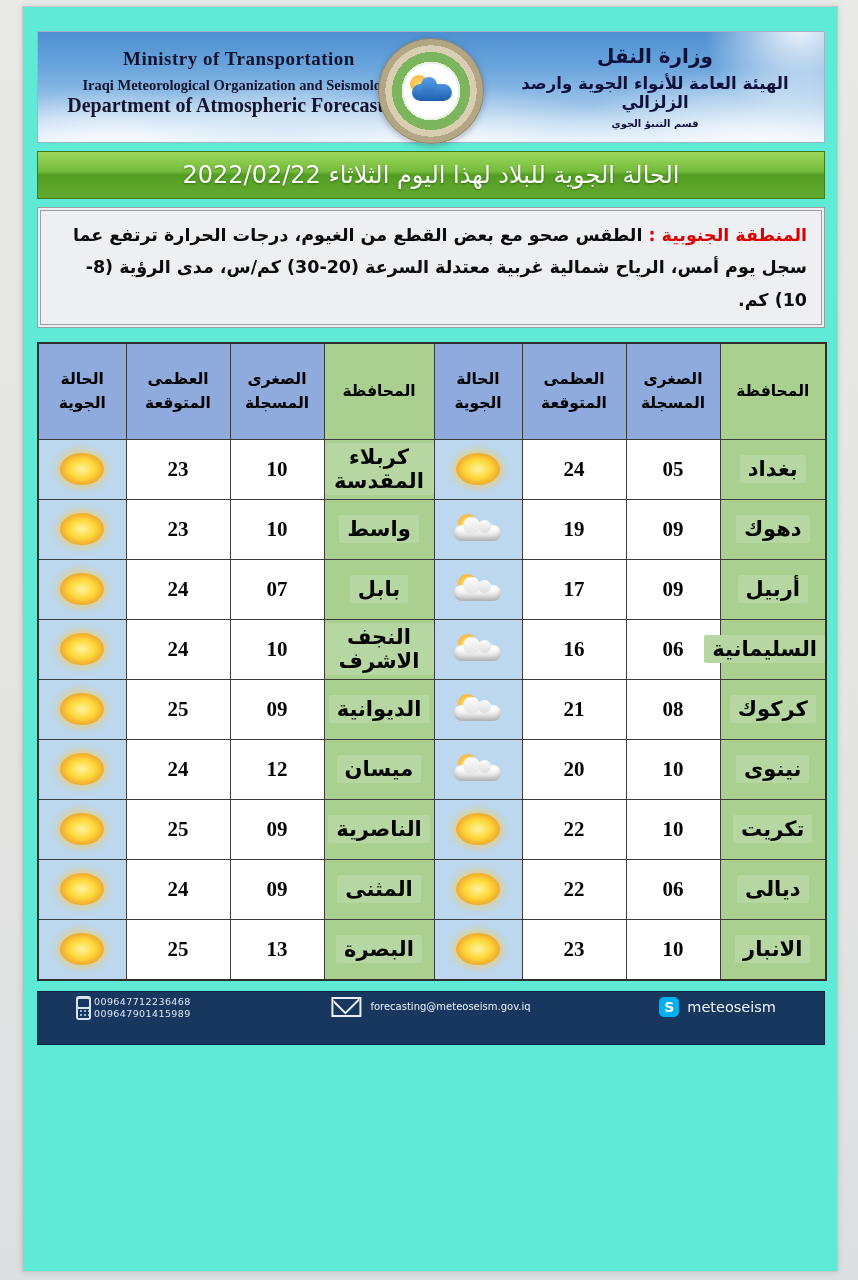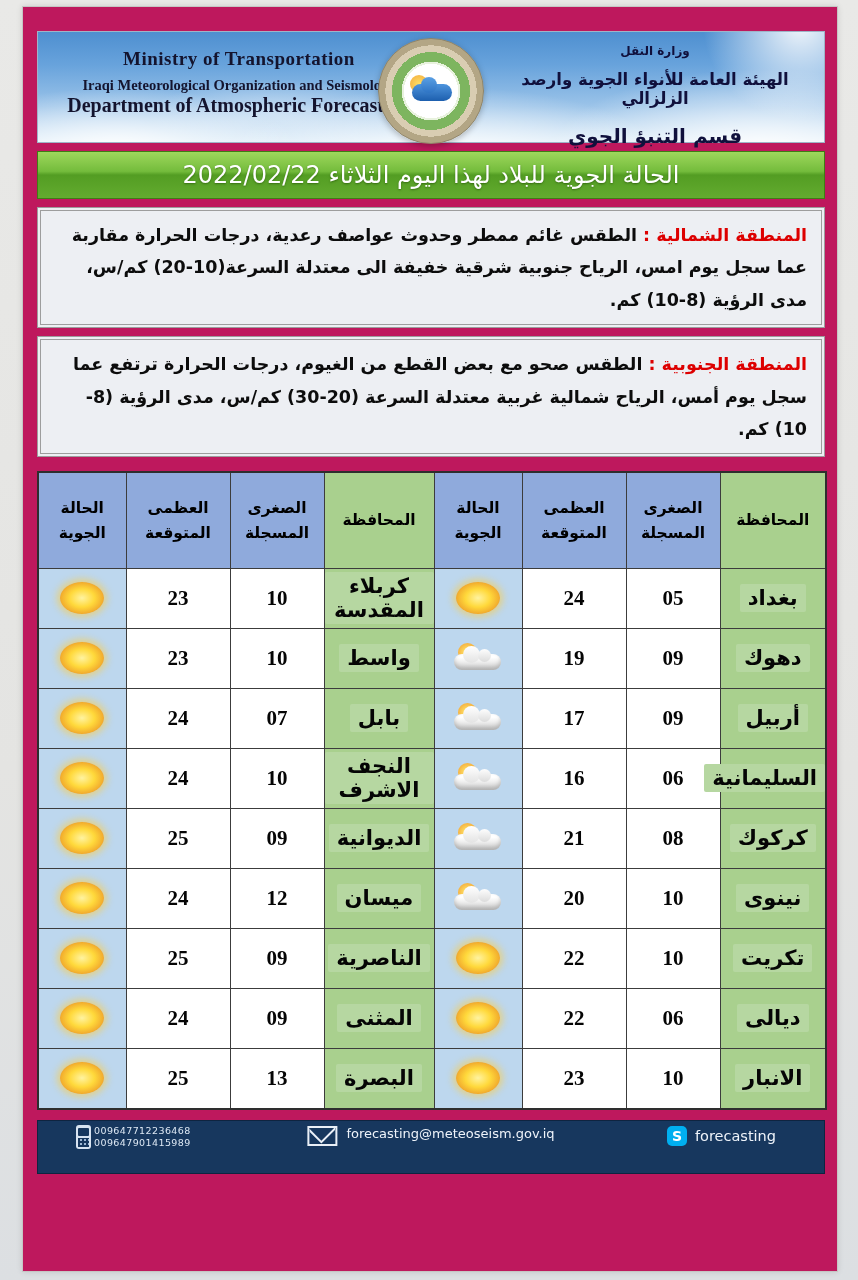--- a/index.html
+++ b/index.html
@@ -3,21 +3,21 @@
 <meta charset="utf-8">
 <style>
   html,body{margin:0;padding:0;}
   body{
     width:858px;height:1280px;position:relative;overflow:hidden;
     background:linear-gradient(180deg,#e9e9e7 0%,#e4e4e2 60%,#dcdfe2 100%);
     font-family:"DejaVu Sans",sans-serif;
   }
   .page{
     position:absolute;left:22px;top:6px;width:816px;height:1266px;
-    background:#be185d;border:1px solid #c6c6c4;box-sizing:border-box;
+    background:#5eead4;border:1px solid #c6c6c4;box-sizing:border-box;
     padding:24px 12px 0 14px;box-shadow:0 0 6px rgba(0,0,0,.12);
   }
 
   
   .sky{
     position:relative;height:112px;border:1px solid #9fb4c8;box-sizing:border-box;
     background:
       radial-gradient(circle 150px at 97% -8%, rgba(255,255,255,.95), rgba(255,255,255,0) 65%),
       radial-gradient(ellipse 260px 90px at 10% 108%, rgba(255,255,255,.95), rgba(255,255,255,0) 70%),
       radial-gradient(ellipse 320px 110px at 52% 120%, rgba(255,255,255,.92), rgba(255,255,255,0) 70%),
@@ -29,23 +29,23 @@
     position:absolute;left:26px;top:16px;width:350px;text-align:center;
     font-family:"Liberation Serif",serif;color:#14142e;font-weight:bold;
   }
   .head-en .l1{font-size:19px;letter-spacing:.5px;}
   .head-en .l2{font-size:14.5px;margin-top:7px;}
   .head-en .l3{font-size:20px;margin-top:0;font-family:Liberation Serif, serif;}
   .head-ar{
     position:absolute;right:14px;top:12px;width:310px;text-align:center;direction:rtl;
     color:#10103c;font-weight:bold;
   }
-  .head-ar .l1{font-size:12px;}
-  .head-ar .l2{font-size:16.5px;margin-top:12px;}
-  .head-ar .l3{font-size:20px;margin-top:16px;}
+  .head-ar .l1{font-size:20px;}
+  .head-ar .l2{font-size:16.5px;margin-top:6px;}
+  .head-ar .l3{font-size:10px;margin-top:6px;}
   .logo{
     position:absolute;left:50%;top:6px;transform:translateX(-50%);
     width:104px;height:104px;border-radius:50%;
     background:radial-gradient(circle,#ffffff 0 37%,#e8f2de 37% 40%,#7db55f 40% 53%,#d9cdb2 53% 62%,#b3a685 62% 100%);
     border:1px solid #8f8468;box-shadow:0 2px 6px rgba(0,0,0,.25);
   }
   .logo-art{position:absolute;left:50%;top:50%;width:46px;height:28px;transform:translate(-50%,-50%);}
   .logo-sun{position:absolute;left:2px;top:-2px;width:18px;height:18px;border-radius:50%;
     background:radial-gradient(circle,#ffe066,#f2a93b);}
   .logo-cloud{position:absolute;left:4px;top:7px;width:40px;height:17px;border-radius:9px;
@@ -111,21 +111,21 @@
     color:#eef3fa;position:relative;padding-top:3px;
   }
   .f-row1{position:relative;height:28px;}
   .f-phones{position:absolute;left:38px;top:1px;display:flex;align-items:center;gap:3px;}
   .phone-icon{width:15px;height:24px;background:#d7e3f1;border-radius:3px;position:relative;flex:0 0 auto;}
   .phone-icon::before{content:'';position:absolute;left:2px;top:3px;right:2px;height:8px;background:#17375e;border-radius:1px;}
   .phone-icon::after{content:'';position:absolute;left:2px;bottom:2px;right:2px;height:9px;
     background:repeating-linear-gradient(90deg,#17375e 0 2px,transparent 2px 4px),
                repeating-linear-gradient(0deg,#17375e 0 2px,transparent 2px 4px),#9fb8d4;}
   .f-phones .nums{font-size:9.5px;line-height:1.25;color:#dde8f4;letter-spacing:.4px;}
-  .f-email{position:absolute;left:50%;top:2px;transform:translateX(-50%);display:flex;gap:9px;font-size:13px;}
+  .f-email{position:absolute;left:50%;top:2px;transform:translateX(-50%);display:flex;align-items:center;gap:9px;font-size:10px;}
   .mail-icon{width:26px;height:16px;border:2px solid #e9eff7;background:#17375e;position:relative;overflow:hidden;flex:0 0 auto;}
   .mail-icon::before{content:'';position:absolute;left:1px;top:-11px;width:18px;height:18px;transform:rotate(45deg);
     border:2px solid #e9eff7;background:#17375e;}
   .f-skype{position:absolute;right:48px;top:2px;display:flex;align-items:center;gap:8px;font-size:14.5px;}
   .skype-icon{width:20px;height:20px;border-radius:5px;background:#00aff0;color:#fff;font-weight:bold;font-size:14px;
     display:flex;align-items:center;justify-content:center;flex:0 0 auto;}
 </style>
 </head>
 <body>
 
@@ -145,24 +145,20 @@
     </div>
     <div class="head-ar">
       <div class="l1">وزارة النقل</div>
       <div class="l2">الهيئة العامة للأنواء الجوية وارصد الزلزالي</div>
       <div class="l3">قسم التنبؤ الجوي</div>
     </div>
   </div>
 
   <div class="banner">الحالة الجوية للبلاد لهذا اليوم الثلاثاء 2022/02/22</div>
 
-  <div class="region r2">
-    <span class="lbl">المنطقة الشمالية :</span>
-    <span>الطقس غائم ممطر وحدوث عواصف رعدية، درجات الحرارة مقاربة عما سجل يوم امس، الرياح جنوبية شرقية خفيفة الى معتدلة السرعة(10-20) كم/س، مدى الرؤية (8-10) كم.</span>
-  </div>
   <div class="region r3">
     <span class="lbl">المنطقة الجنوبية :</span>
     <span>الطقس صحو مع بعض القطع من الغيوم، درجات الحرارة ترتفع عما سجل يوم أمس، الرياح شمالية غربية معتدلة السرعة (20-30) كم/س، مدى الرؤية (8-10) كم.</span>
   </div>
 
   <table class="wx">
     <colgroup>
       <col style="width:88px">
         <col style="width:104px">
         <col style="width:94px">
@@ -337,19 +333,19 @@
           <span>009647712236468</span><br>
           <span>009647901415989</span>
         </span>
       </div>
       <div class="f-email">
         <span class="mail-icon"></span>
         <span>forecasting@meteoseism.gov.iq</span>
       </div>
       <div class="f-skype">
         <span class="skype-icon">S</span>
-        <span>forecasting</span>
+        <span>meteoseism</span>
       </div>
     </div>
 
   </div>
 
 </div>
 
 </body></html>

